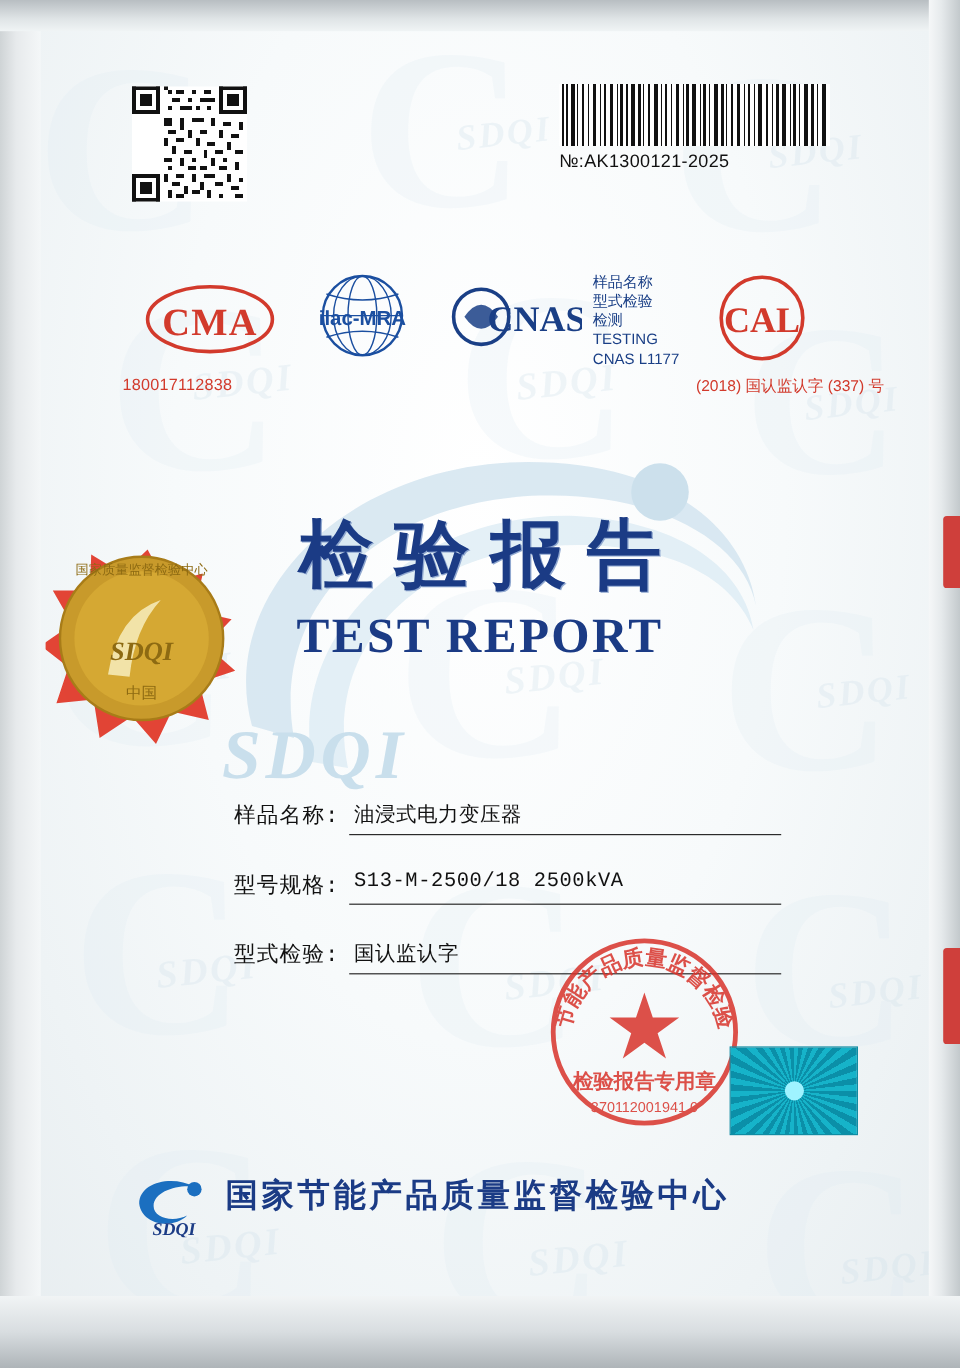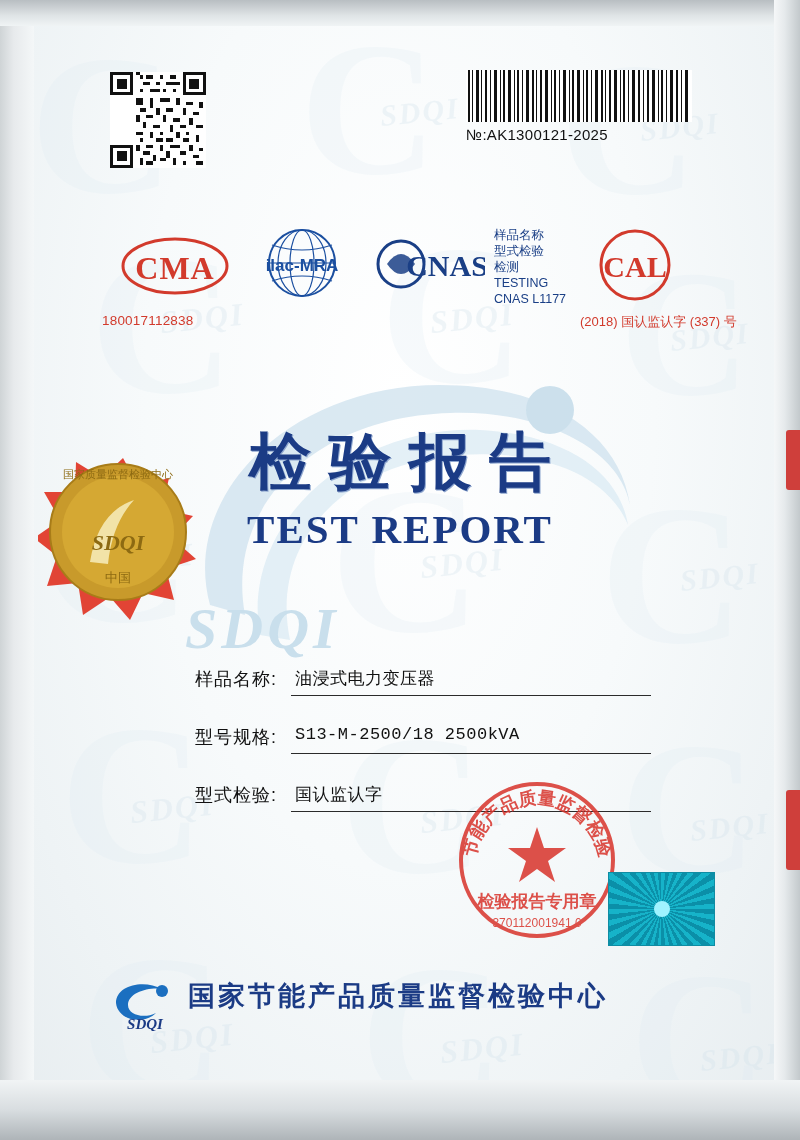--- a/index.html
+++ b/index.html
@@ -82,21 +82,21 @@
   .title-en{
     position:absolute;left:0;top:505px;width:800px;text-align:center;
     font-family:"Liberation Serif", serif;
     font-weight:bold;font-size:41px;color:#1b3b85;letter-spacing:2px;
   }
 
   
   .fields{position:absolute;left:195px;top:655px;width:470px;}
   .field{position:relative;height:58px;}
   .flabel{position:absolute;left:0;top:12px;font-size:18px;color:#111;
-    font-family:Liberation Sans, sans-serif;letter-spacing:1px;}
+    font-family:Liberation Mono, monospace;letter-spacing:1px;}
   .fvalue{position:absolute;left:100px;top:12px;font-size:17px;color:#111;
     font-family:Liberation Mono, monospace;letter-spacing:.5px;}
   .fline{position:absolute;left:96px;top:40px;width:360px;height:1px;background:#2b2b2b;}
 
   
   .stamp{position:absolute;left:452px;top:775px;width:170px;height:170px;opacity:.85;}
   .hologram{position:absolute;left:608px;top:872px;width:105px;height:72px;
     background:
       repeating-conic-gradient(from 0deg at 50% 50%, #16b3c9 0deg 6deg, #0b8fa8 6deg 12deg);
     border:1px solid #0f8ca3;}

